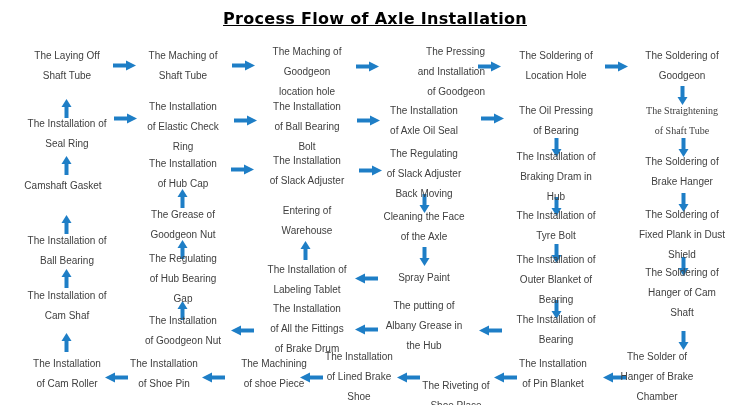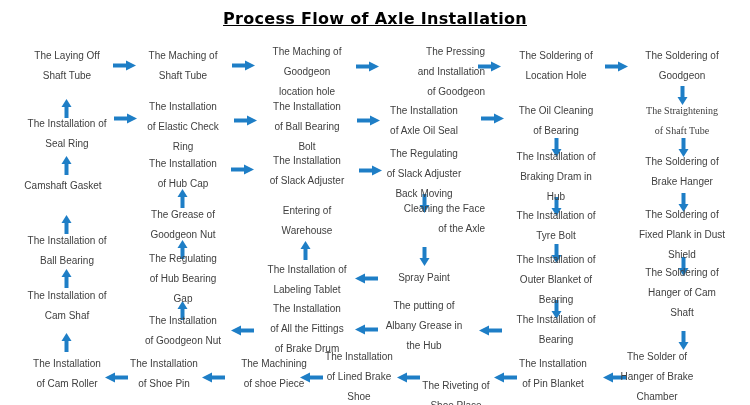--- a/index.html
+++ b/index.html
@@ -202,21 +202,21 @@
       <div class="node" style="left: 67px; top: 134px;">The Installation of
 Seal Ring</div>
       <div class="node" style="left: 183px; top: 127px;">The Installation
 of Elastic Check
 Ring</div>
       <div class="node" style="left: 307px; top: 127px;">The Installation
 of Ball Bearing
 Bolt</div>
       <div class="node" style="left: 424px; top: 121px;">The Installation
 of Axle Oil Seal</div>
-      <div class="node" style="left: 556px; top: 121px;">The Oil Cleaning
+      <div class="node" style="left: 556px; top: 121px;">The Oil Pressing
 of Bearing</div>
       <div class="node" style="left: 682px; top: 121px; font-family: Liberation Serif, serif;">The Straightening
 of Shaft Tube</div>
       <div class="node" style="left: 63px; top: 186px;">Camshaft Gasket</div>
       <div class="node" style="left: 183px; top: 174px;">The Installation
 of Hub Cap</div>
       <div class="node" style="left: 307px; top: 171px;">The Installation
 of Slack Adjuster</div>
       <div class="node" style="left: 424px; top: 174px;">The Regulating
 of Slack Adjuster
@@ -225,21 +225,21 @@
 Braking Dram in
 Hub</div>
       <div class="node" style="left: 682px; top: 172px;">The Soldering of
 Brake Hanger</div>
       <div class="node" style="left: 67px; top: 251px;">The Installation of
 Ball Bearing</div>
       <div class="node" style="left: 183px; top: 225px;">The Grease of
 Goodgeon Nut</div>
       <div class="node" style="left: 307px; top: 221px;">Entering of
 Warehouse</div>
-      <div class="node" style="left: 424px; top: 219px; text-align: right;">Cleaning the Face
+      <div class="node" style="left: 424px; top: 227px;">Cleaning the Face
 of the Axle</div>
       <div class="node" style="left: 556px; top: 226px;">The Installation of
 Tyre Bolt</div>
       <div class="node" style="left: 682px; top: 235px;">The Soldering of
 Fixed Plank in Dust
 Shield</div>
       <div class="node" style="left: 67px; top: 306px;">The Installation of
 Cam Shaf</div>
       <div class="node" style="left: 183px; top: 279px;">The Regulating
 of Hub Bearing

